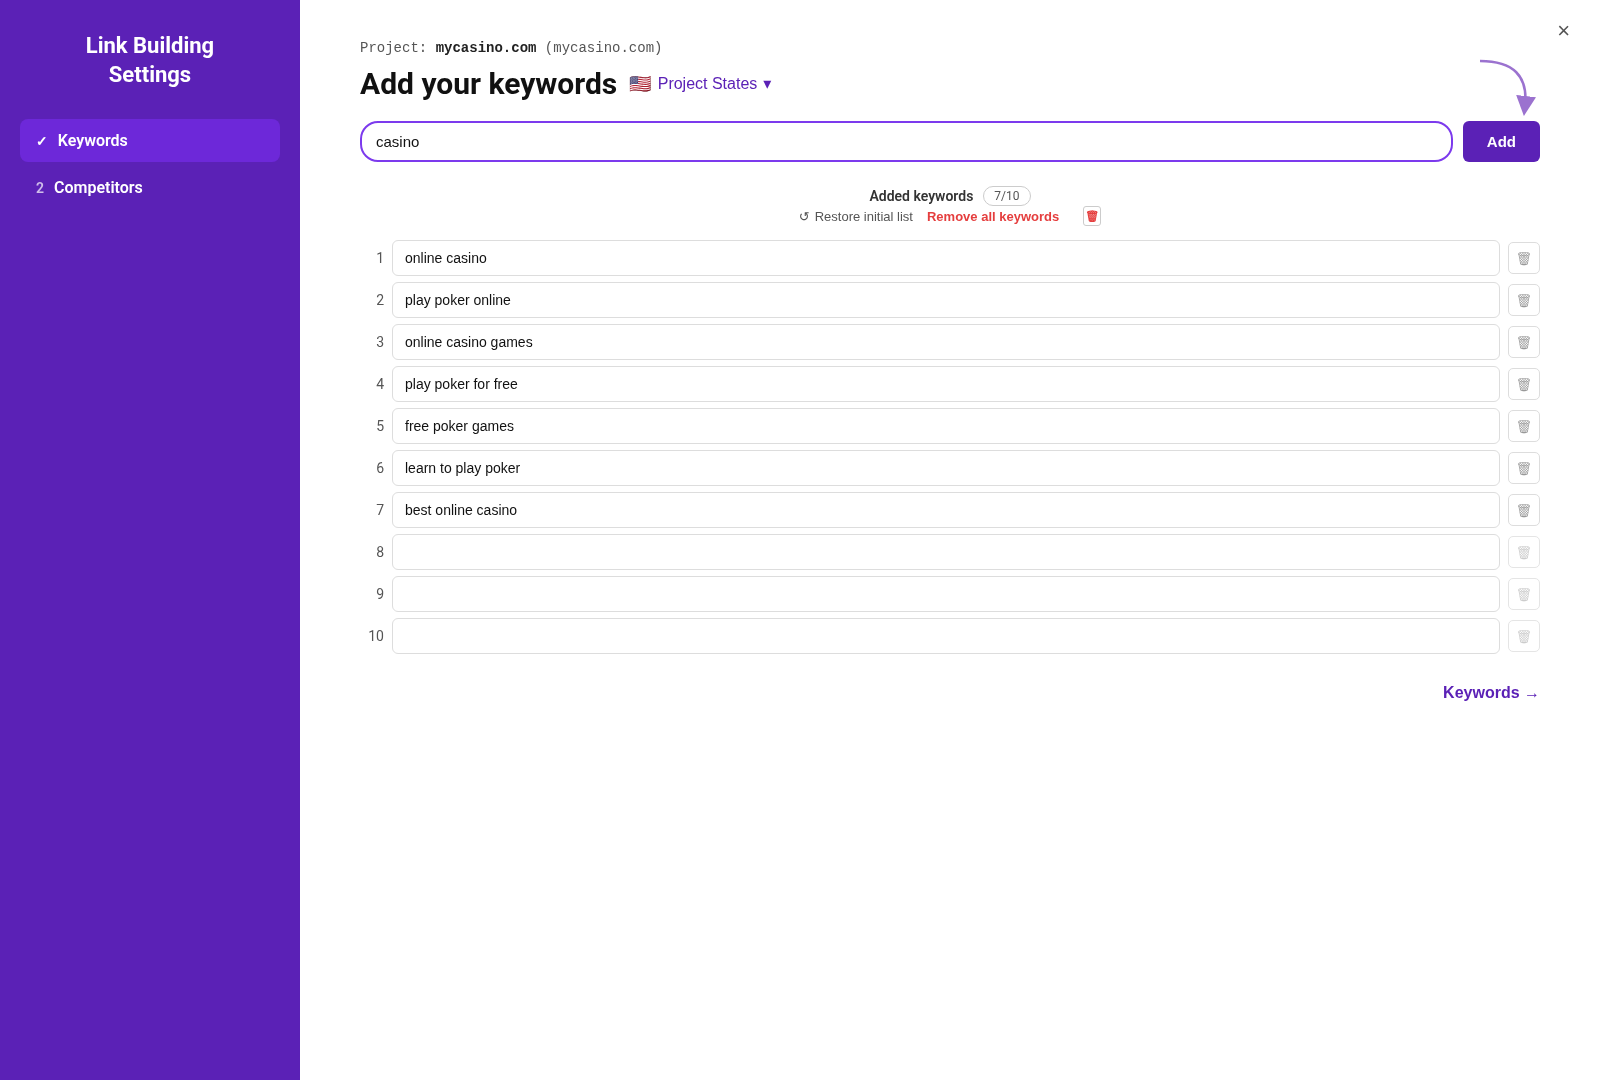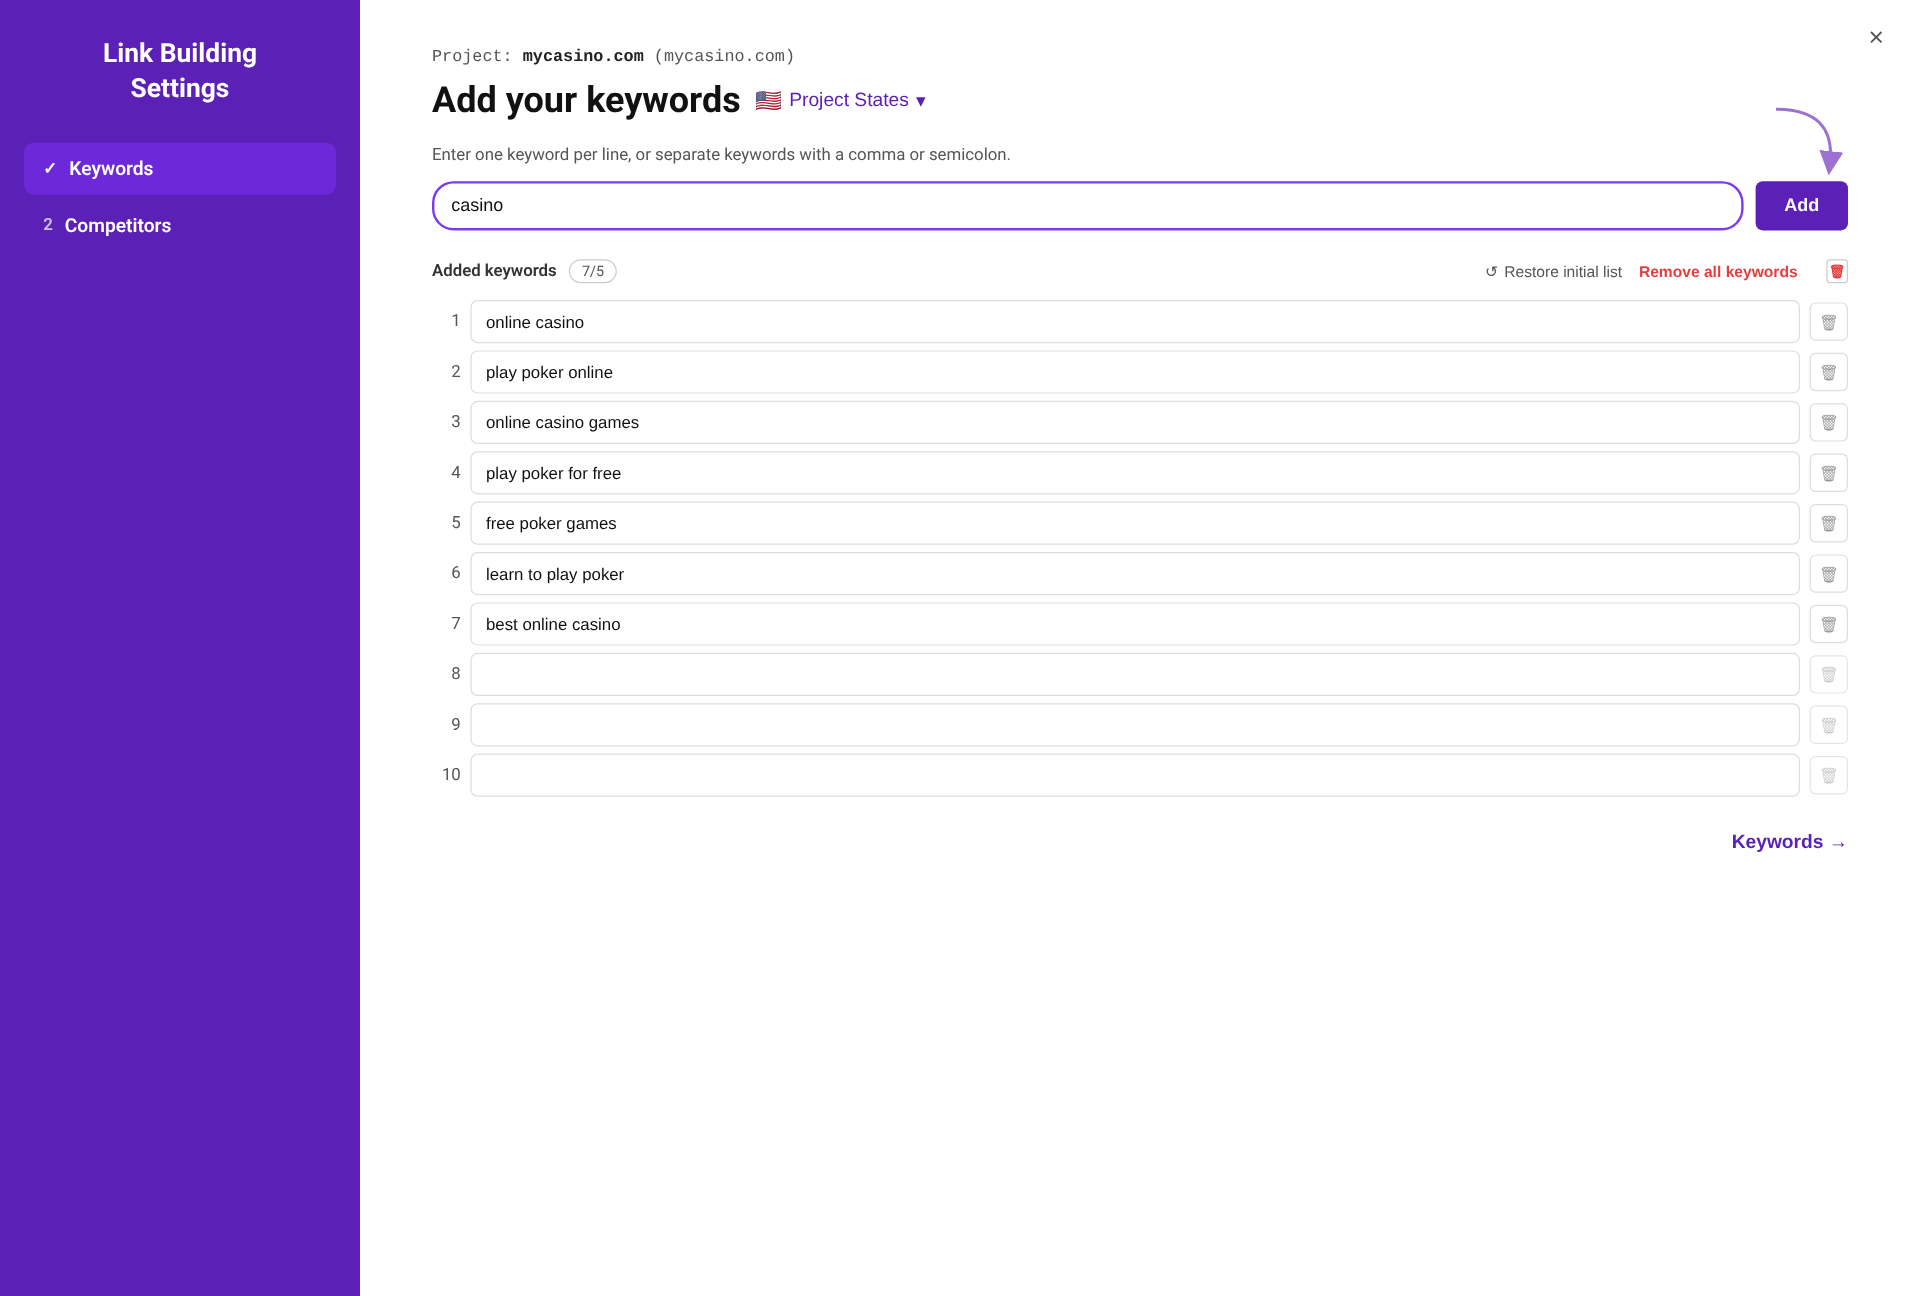--- a/index.html
+++ b/index.html
@@ -144,20 +144,21 @@
       right: -10px;
       width: 80px;
       height: 70px;
     }
 
     .keywords-header {
       display: flex;
       align-items: center;
       justify-content: space-between;
       margin-bottom: 14px;
+      flex-direction: column;
     }
     .keywords-header-left {
       display: flex;
       align-items: center;
       gap: 10px;
     }
     .keywords-title {
       font-size: 14px;
       font-weight: 600;
       color: #333;
@@ -299,40 +300,39 @@
 
   <div class="page-title">
     <span>Add your keywords</span>
     <button class="country-selector">
       <span class="flag">🇺🇸</span>
       <span>Project States</span>
       <span>▾</span>
     </button>
   </div>
 
-  <div class="instruction">Enter one keyword per line, or separate keywords with a comma or semicolon.</div>
 
   <div class="keyword-input-row">
 
     <svg class="arrow-annotation" viewBox="0 0 80 70" style="position:absolute;top:-70px;right:0px;width:80px;height:70px;">
       <path d="M 20 10 Q 70 10 65 55" stroke="#9b72cf" stroke-width="2.5" fill="none" marker-end="url(#arrow)"></path>
       <defs>
         <marker id="arrow" markerWidth="8" markerHeight="8" refX="4" refY="4" orient="auto">
           <path d="M 0 0 L 8 4 L 0 8 Z" fill="#9b72cf"></path>
         </marker>
       </defs>
     </svg>
     <input class="keyword-input" type="text" value="casino" style="">
     <button class="add-btn">Add</button>
   </div>
 
   <div class="keywords-header">
     <div class="keywords-header-left">
       <span class="keywords-title">Added keywords</span>
-      <span class="keywords-count">7/5</span>
+      <span class="keywords-count">7/10</span>
     </div>
     <div class="keywords-header-right">
       <button class="restore-btn">
         <span>↺</span>
         <span>Restore initial list</span>
       </button>
       <button class="remove-all-btn">
         <span>Remove all keywords</span>
         <span class="remove-all-icon">🗑</span>
       </button>

